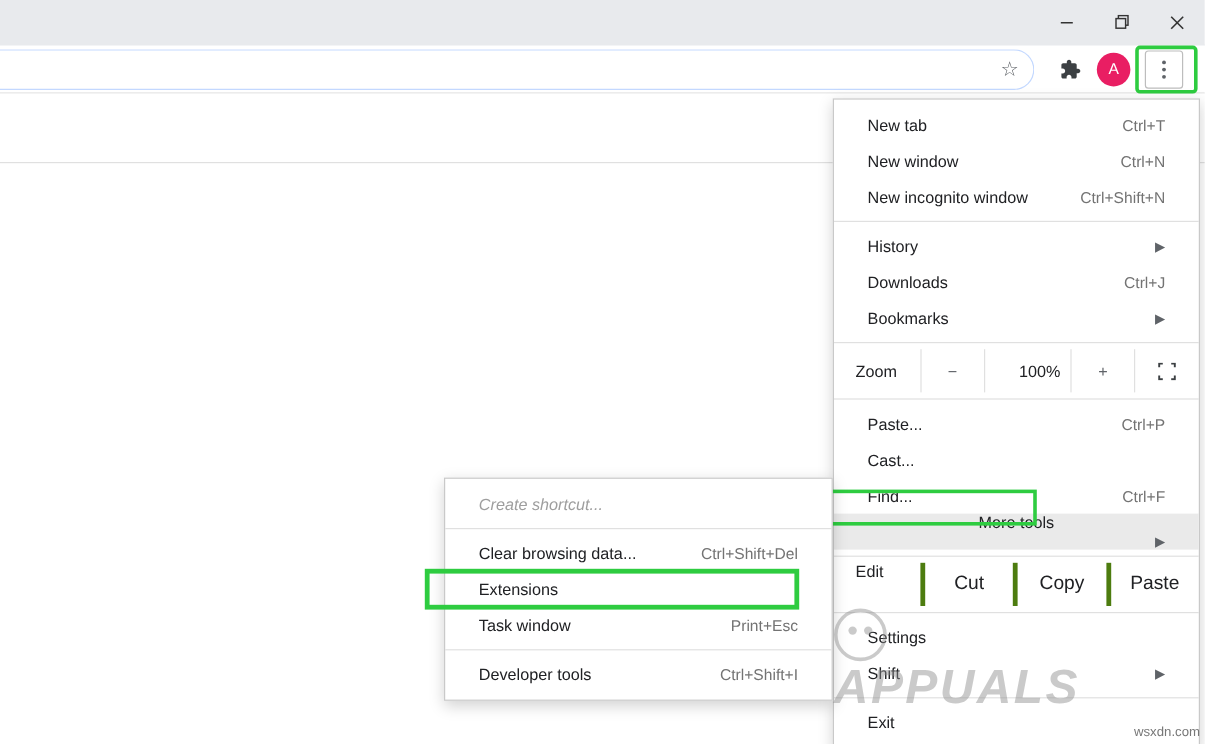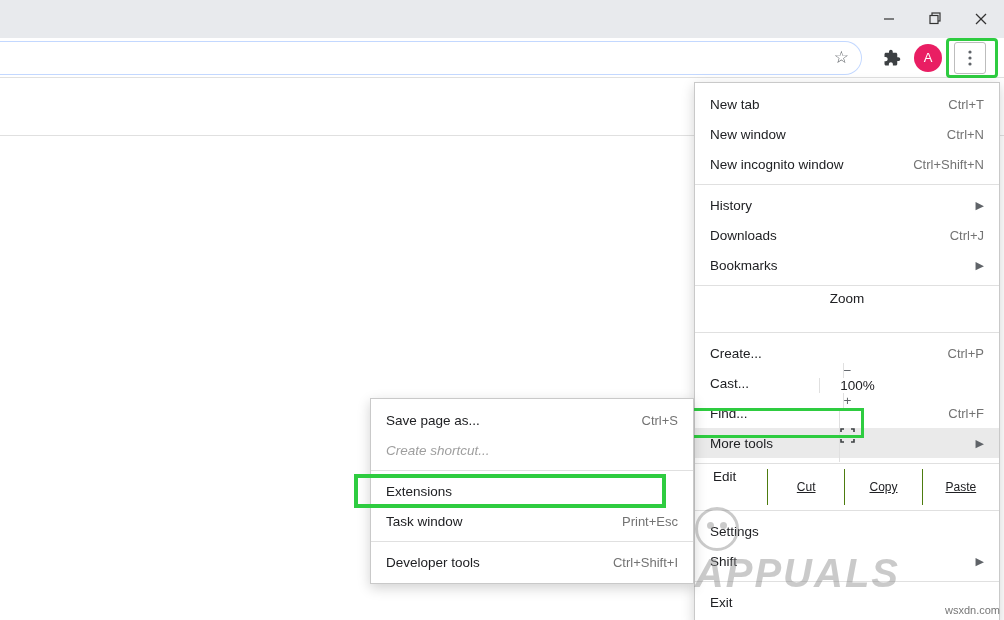--- a/index.html
+++ b/index.html
@@ -14,34 +14,34 @@
   .omnibox .star{font-size:17px;color:#5f6368;}
   .tb-icon{width:28px;height:28px;display:flex;align-items:center;justify-content:center;margin:0 4px;color:#3c4043;border-radius:50%;}
   .avatar{width:28px;height:28px;border-radius:50%;background:#e91e63;color:#fff;font-weight:500;}
   .more-btn{width:32px;height:32px;display:flex;align-items:center;justify-content:center;border:1px solid #bdbdbd;border-radius:3px;margin:0 8px 0 4px;}
   .more-halo{border:3px solid #2ecc40;border-radius:4px;padding:1px;margin-right:6px;}
   
   .subbar{height:58px;border-bottom:1px solid #e0e0e0;background:#fff;}
   body{position:relative;}
   
   .mainmenu{position:absolute;right:4px;top:82px;width:306px;background:#fff;border:1px solid #c9c9c9;box-shadow:0 4px 12px rgba(0,0,0,.18);padding:6px 0;font-size:13.5px;color:#202124;}
-  .row{height:30px;display:flex;align-items:center;padding:0 15px;}
+  .row{height:30px;display:flex;align-items:center;padding:0 28px;}
   .row .lbl{flex:1;}
   .row .sc{color:#737373;font-size:13px;}
   .row .arrow{color:#5f6368;font-size:11px;margin-left:auto;}
   .sep{height:1px;background:#e0e0e0;margin:5px 0;}
-  .zoomrow{display:flex;align-items:center;height:36px;flex-direction:column;}
+  .zoomrow{display:flex;align-items:center;height:36px;}
   .zoomrow .z-lbl{padding:0 18px;flex:0 0 72px;}
   .zoomrow .z-cell{flex:1;display:flex;align-items:center;justify-content:center;border-left:1px solid #e0e0e0;height:100%;color:#5f6368;}
   .zoomrow .z-cell.mid{color:#202124;padding-left:20px;}
   .zoomrow .z-cell.full{flex:0 0 54px;}
   .editrow{display:flex;align-items:flex-start;height:36px;}
   .editrow .e-lbl{padding:0 18px;flex:0 0 72px;}
-  .editrow .e-cell{flex:1;display:flex;align-items:center;justify-content:center;border-left:1px solid #4d7c0f;height:100%;font-size:12px;text-decoration:underline;}
-  .row.hl, .highlight-more{background:#eaeaea;}
+  .editrow .e-cell{flex:1;display:flex;align-items:center;justify-content:center;border-left:4px solid #4d7c0f;height:100%;font-size:16px;}
+  .row.hl, .highlight-more{background:#eaeaea;flex-direction:column;}
   .halo2{position:absolute;left:682px;top:408px;width:182px;height:30px;border:3px solid #2ecc40;pointer-events:none;}
   
   .submenu{position:absolute;right:310px;top:398px;width:324px;background:#fff;border:1px solid #c9c9c9;box-shadow:0 4px 12px rgba(0,0,0,.18);padding:6px 0;font-size:13.5px;}
   .submenu .row.disabled{color:#9e9e9e;font-style:italic;}
   .halo3{position:absolute;left:354px;top:474px;width:312px;height:34px;border:4px solid #2ecc40;pointer-events:none;}
   
   .wm{position:absolute;right:104px;bottom:24px;display:flex;align-items:flex-start;opacity:.45;pointer-events:none;flex-direction:column;}
   .wm-txt{font-size:40px;font-weight:700;letter-spacing:2px;color:#8c8c8c;font-style:italic;}
   .wm-face{width:44px;height:44px;border-radius:50%;border:3px solid #8c8c8c;margin-right:4px;position:relative;}
   .wm-face:before,.wm-face:after{content:'';position:absolute;width:7px;height:7px;border-radius:50%;background:#8c8c8c;top:12px;}
@@ -127,21 +127,21 @@
     <span class="z-cell mid">100%</span>
     <span class="z-cell">+</span>
     <span class="z-cell full">
       <svg width="15" height="15" viewBox="0 0 15 15" stroke="#3c4043" stroke-width="1.6" fill="none">
           <path d="M1 4V1h3M14 4V1h-3M1 11v3h3M14 11v3h-3"></path>
         </svg>
     </span>
   </div>
   <div class="sep"></div>
   <div class="row">
-      <span class="lbl">Create...</span>
+      <span class="lbl">Paste...</span>
       <span class="sc">Ctrl+P</span>
     </div>
   <div class="row">
       <span class="lbl">Cast...</span>
     </div>
   <div class="row">
       <span class="lbl">Find...</span>
       <span class="sc">Ctrl+F</span>
     </div>
   <div class="row highlight-more">
@@ -164,28 +164,28 @@
       <span class="arrow">▶</span>
     </div>
   <div class="sep"></div>
   <div class="row">
       <span class="lbl">Exit</span>
     </div>
 </div>
 <div class="halo2"></div>
 
 <div class="submenu">
-  <div class="row">
-      <span class="lbl">Save page as...</span>
-      <span class="sc">Ctrl+S</span>
-    </div>
   <div class="row disabled">
       <span class="lbl">Create shortcut...</span>
     </div>
   <div class="sep"></div>
+  <div class="row">
+      <span class="lbl">Clear browsing data...</span>
+      <span class="sc">Ctrl+Shift+Del</span>
+    </div>
   <div class="row">
       <span class="lbl">Extensions</span>
     </div>
   <div class="row">
       <span class="lbl">Task window</span>
       <span class="sc">Print+Esc</span>
     </div>
   <div class="sep"></div>
   <div class="row">
       <span class="lbl">Developer tools</span>

